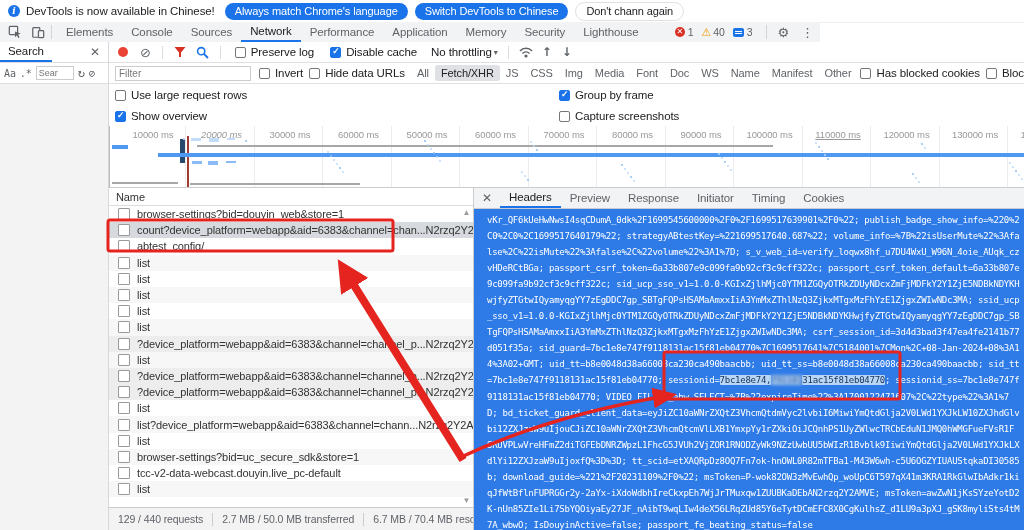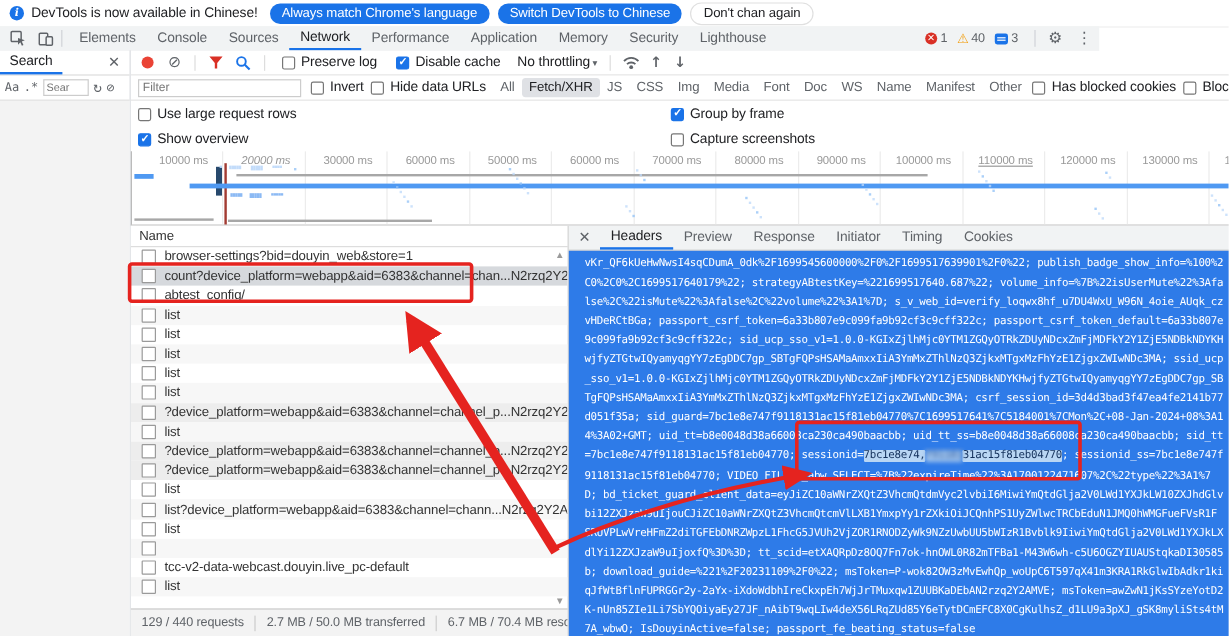--- a/index.html
+++ b/index.html
@@ -10,21 +10,21 @@
   #notif{position:absolute;left:0;top:0;width:1024px;height:22px;background:#fff;
          display:flex;align-items:center;border-bottom:1px solid #eee;}
   .info-ic{width:12px;height:12px;border-radius:50%;background:#1a73e8;color:#fff;
            font-size:9px;font-weight:bold;text-align:center;line-height:12px;margin:0 6px 0 8px;flex:none;font-family:"DejaVu Serif",serif;font-style:italic;}
   #notif .msg{font-size:11.5px;color:#202124;margin-right:10px;white-space:nowrap;}
   .chip{height:17px;border-radius:11px;font-size:11px;display:flex;align-items:center;
         padding:0 10px;margin-right:7px;white-space:nowrap;cursor:pointer;}
   .chip.primary{background:#1a73e8;color:#fff;}
   .chip.secondary{background:#fff;color:#202124;border:1px solid #e0e0e0;}
   
-  #tabbar{position:absolute;left:0;top:22px;width:916px;height:20px;background:#f1f3f4;
+  #tabbar{position:absolute;left:0;top:22px;width:820px;height:20px;background:#f1f3f4;
           border-bottom:1px solid #d5d8dc;display:flex;align-items:center;}
   .tbicon{width:16px;height:16px;margin-left:7px;display:flex;align-items:center;justify-content:center;flex:none;}
   .tb-sep{width:1px;height:14px;background:#d0d3d8;margin:0 5px;flex:none;}
   #tabs{display:flex;height:20px;}
   .tab{padding:0 9px;font-size:11.5px;color:#5f6368;display:flex;align-items:center;height:19px;white-space:nowrap;cursor:pointer;}
   .tab.active{color:#1a73e8;border-bottom:2px solid #1a73e8;height:18px;color:#202124;}
   #tb-right{margin-left:auto;display:flex;align-items:center;height:20px;}
   .badge{display:flex;align-items:center;font-size:10.5px;color:#5f6368;margin-right:8px;}
   .err-dot{width:10px;height:10px;border-radius:50%;background:#d93025;color:#fff;font-size:8px;
            line-height:10px;text-align:center;margin-right:3px;}
@@ -109,21 +109,21 @@
 </head>
 <body>
 
 <div id="app">
 
   <div id="notif">
     <span class="info-ic">i</span>
     <span class="msg">DevTools is now available in Chinese!</span>
     <span class="chip primary">Always match Chrome's language</span>
     <span class="chip primary">Switch DevTools to Chinese</span>
-    <span class="chip secondary">Don't chan again</span>
+    <span class="chip secondary">Don't chann again</span>
   </div>
 
   <div id="tabbar">
     <span class="tbicon">
       <svg width="14" height="14" viewBox="0 0 16 16">
           <rect x="1.5" y="1.5" width="9.5" height="9.5" rx="1" fill="none" stroke="#5f6368" stroke-width="1.4"></rect>
           <path d="M8 7.5 L14.5 9.8 L11.6 10.9 L13.2 14.2 L11.7 14.9 L10.2 11.6 L8 14 Z" fill="#5f6368"></path>
         </svg>
     </span>
     <span class="tbicon">
@@ -445,20 +445,21 @@
             <div class="rrow">
               <span class="rcb"></span>
               <span class="rname">list?device_platform=webapp&amp;aid=6383&amp;channel=chann...N2rzq2Y2AMVE&amp;X-</span>
             </div>
             <div class="rrow">
               <span class="rcb"></span>
               <span class="rname">list</span>
             </div>
             <div class="rrow">
               <span class="rcb"></span>
+              <span class="rname">browser-settings?bid=uc_secure_sdk&amp;store=1</span>
             </div>
             <div class="rrow">
               <span class="rcb"></span>
               <span class="rname">tcc-v2-data-webcast.douyin.live_pc-default</span>
             </div>
             <div class="rrow">
               <span class="rcb"></span>
               <span class="rname">list</span>
             </div>
             <div id="lscroll">
@@ -478,21 +479,21 @@
           <div id="dtablist" style="display:flex;height:20px;">
               <span class="dtab active">Headers</span>
               <span class="dtab">Preview</span>
               <span class="dtab">Response</span>
               <span class="dtab">Initiator</span>
               <span class="dtab">Timing</span>
               <span class="dtab">Cookies</span>
             </div>
         </div>
         <div id="dbody">
-            <div class="mline">vKr_QF6kUeHwNwsI4sqCDumA_0dk%2F1699545600000%2F0%2F1699517639901%2F0%22; publish_badge_show_info=%100%2</div>
+            <div class="mline">vKr_QF6kUeHwNwsI4sqCDumA_0dk%2F1699545600000%2F0%2F1699517639901%2F0%22; publish_badge_show_info=%220%2</div>
             <div class="mline">C0%2C0%2C1699517640179%22; strategyABtestKey=%221699517640.687%22; volume_info=%7B%22isUserMute%22%3Afa</div>
             <div class="mline">lse%2C%22isMute%22%3Afalse%2C%22volume%22%3A1%7D; s_v_web_id=verify_loqwx8hf_u7DU4WxU_W96N_4oie_AUqk_cz</div>
             <div class="mline">vHDeRCtBGa; passport_csrf_token=6a33b807e9c099fa9b92cf3c9cff322c; passport_csrf_token_default=6a33b807e</div>
             <div class="mline">9c099fa9b92cf3c9cff322c; sid_ucp_sso_v1=1.0.0-KGIxZjlhMjc0YTM1ZGQyOTRkZDUyNDcxZmFjMDFkY2Y1ZjE5NDBkNDYKH</div>
             <div class="mline">wjfyZTGtwIQyamyqgYY7zEgDDC7gp_SBTgFQPsHSAMaAmxxIiA3YmMxZThlNzQ3ZjkxMTgxMzFhYzE1ZjgxZWIwNDc3MA; ssid_ucp</div>
             <div class="mline">_sso_v1=1.0.0-KGIxZjlhMjc0YTM1ZGQyOTRkZDUyNDcxZmFjMDFkY2Y1ZjE5NDBkNDYKHwjfyZTGtwIQyamyqgYY7zEgDDC7gp_SB</div>
             <div class="mline">TgFQPsHSAMaAmxxIiA3YmMxZThlNzQ3ZjkxMTgxMzFhYzE1ZjgxZWIwNDc3MA; csrf_session_id=3d4d3bad3f47ea4fe2141b77</div>
             <div class="mline">d051f35a; sid_guard=7bc1e8e747f9118131ac15f81eb04770%7C1699517641%7C5184001%7CMon%2C+08-Jan-2024+08%3A1</div>
             <div class="mline">4%3A02+GMT; uid_tt=b8e0048d38a66008ca230ca490baacbb; uid_tt_ss=b8e0048d38a66008ca230ca490baacbb; sid_tt</div>
             <div class="mline"><span>=7bc1e8e747f9118131ac15f81eb04770; sessionid=</span><span class="hl">7bc1e8e74,</span><span class="blur">f91181</span><span class="hl">31ac15f81eb04770</span><span>; sessionid_ss=7bc1e8e747f</span></div>

